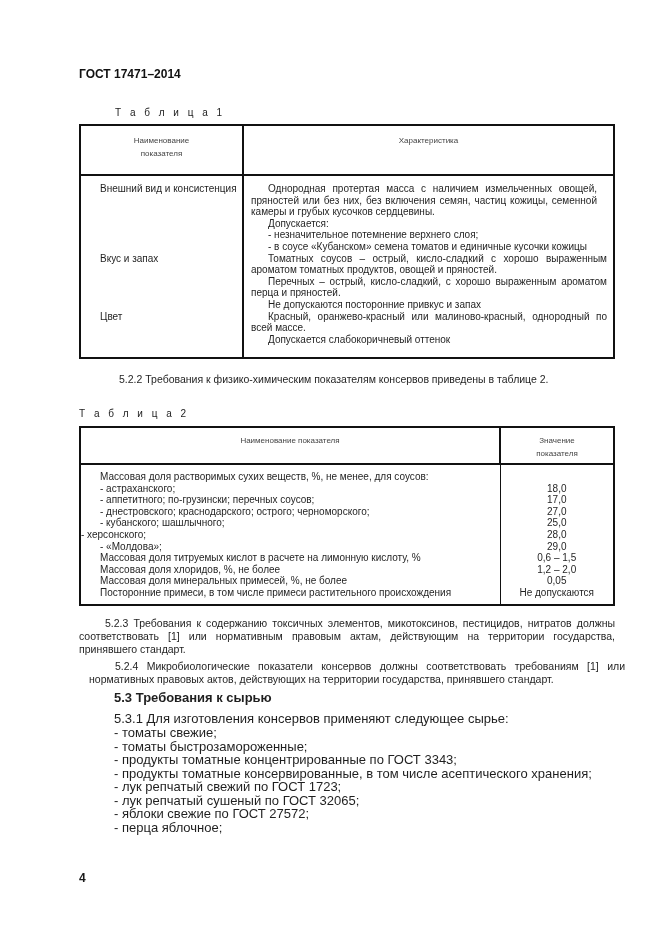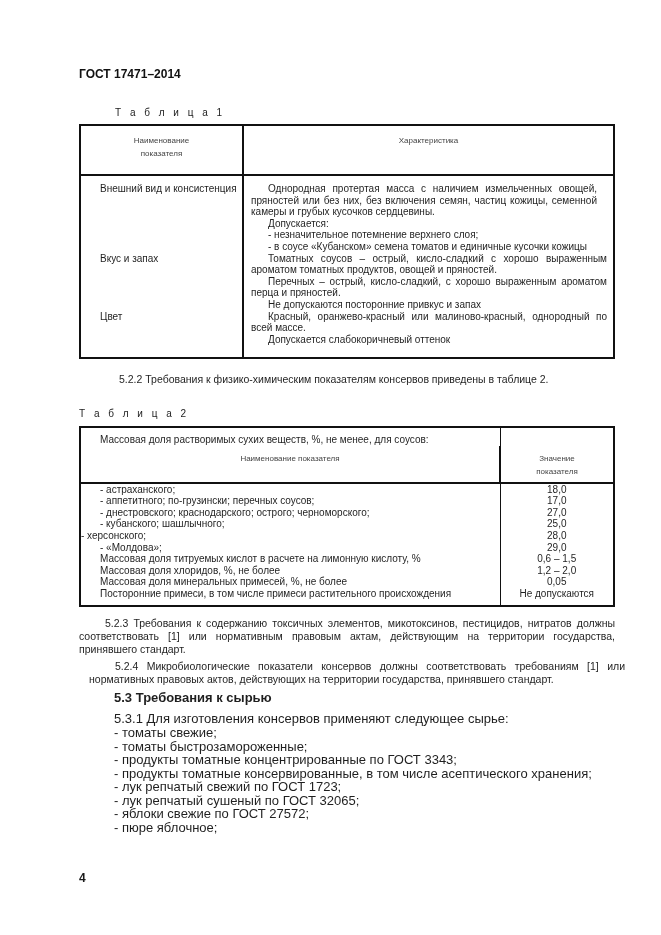--- a/index.html
+++ b/index.html
@@ -72,33 +72,33 @@
 <div class="abs para" style="left:79px; top:373px; width:536px; text-indent:40px;">5.2.2 Требования к физико-химическим показателям консервов приведены в таблице 2.</div>
 
 <div class="abs tcap" style="left:79px; top:408px;">Т а б л и ц а  2</div>
 
 <table class="t" style="left:79px; top:426px; width:536px;">
   <colgroup>
       <col style="width:420px">
       <col>
     </colgroup>
   <tbody>
-      <tr>
-        <td class="cell" style="border-right:1px solid #111; padding:6px 0 0 19px;">Массовая доля растворимых сухих веществ, %, не менее, для соусов:</td>
-        <td class="cell" style="text-align:center; padding-top:6px;"></td>
-      </tr>
-  <tr style="height:37px; border-bottom:2px solid #111;">
+      <tr style="height:37px; border-bottom:2px solid #111;">
     <th class="hdr" style="border-right:2px solid #111; padding-top:6px;">
       <div>Наименование показателя</div>
     </th>
     <th class="hdr" style="padding-top:6px;">
       <div>Значение</div>
       <div>показателя</div>
     </th>
   </tr>
+  <tr>
+        <td class="cell" style="border-right:1px solid #111; padding:6px 0 0 19px;">Массовая доля растворимых сухих веществ, %, не менее, для соусов:</td>
+        <td class="cell" style="text-align:center; padding-top:6px;"></td>
+      </tr>
   <tr>
         <td class="cell" style="border-right:1px solid #111; padding-left:19px;">- астраханского;</td>
         <td class="cell" style="text-align:center;">18,0</td>
       </tr>
   <tr>
         <td class="cell" style="border-right:1px solid #111; padding-left:19px;">- аппетитного; по-грузински; перечных соусов;</td>
         <td class="cell" style="text-align:center;">17,0</td>
       </tr>
   <tr>
         <td class="cell" style="border-right:1px solid #111; padding-left:19px;">- днестровского; краснодарского; острого; черноморского;</td>
@@ -142,16 +142,16 @@
 <div class="abs list-line" style="left:105px; top:712px;">5.3.1 Для изготовления консервов  применяют следующее сырье:</div>
 
 <div class="abs" style="left:105px; top:726px;">
   <div class="list-line">- томаты свежие;</div>
   <div class="list-line">- томаты быстрозамороженные;</div>
   <div class="list-line">- продукты томатные концентрированные по ГОСТ 3343;</div>
   <div class="list-line">- продукты томатные консервированные, в том числе асептического хранения;</div>
   <div class="list-line">- лук репчатый свежий по ГОСТ 1723;</div>
   <div class="list-line">- лук репчатый сушеный  по ГОСТ 32065;</div>
   <div class="list-line">- яблоки свежие по ГОСТ 27572;</div>
-  <div class="list-line">- пюре яблочное;</div>
+  <div class="list-line">- перца яблочное;</div>
 </div>
 
 <div class="abs pagenum">4</div>
 
 </body></html>

